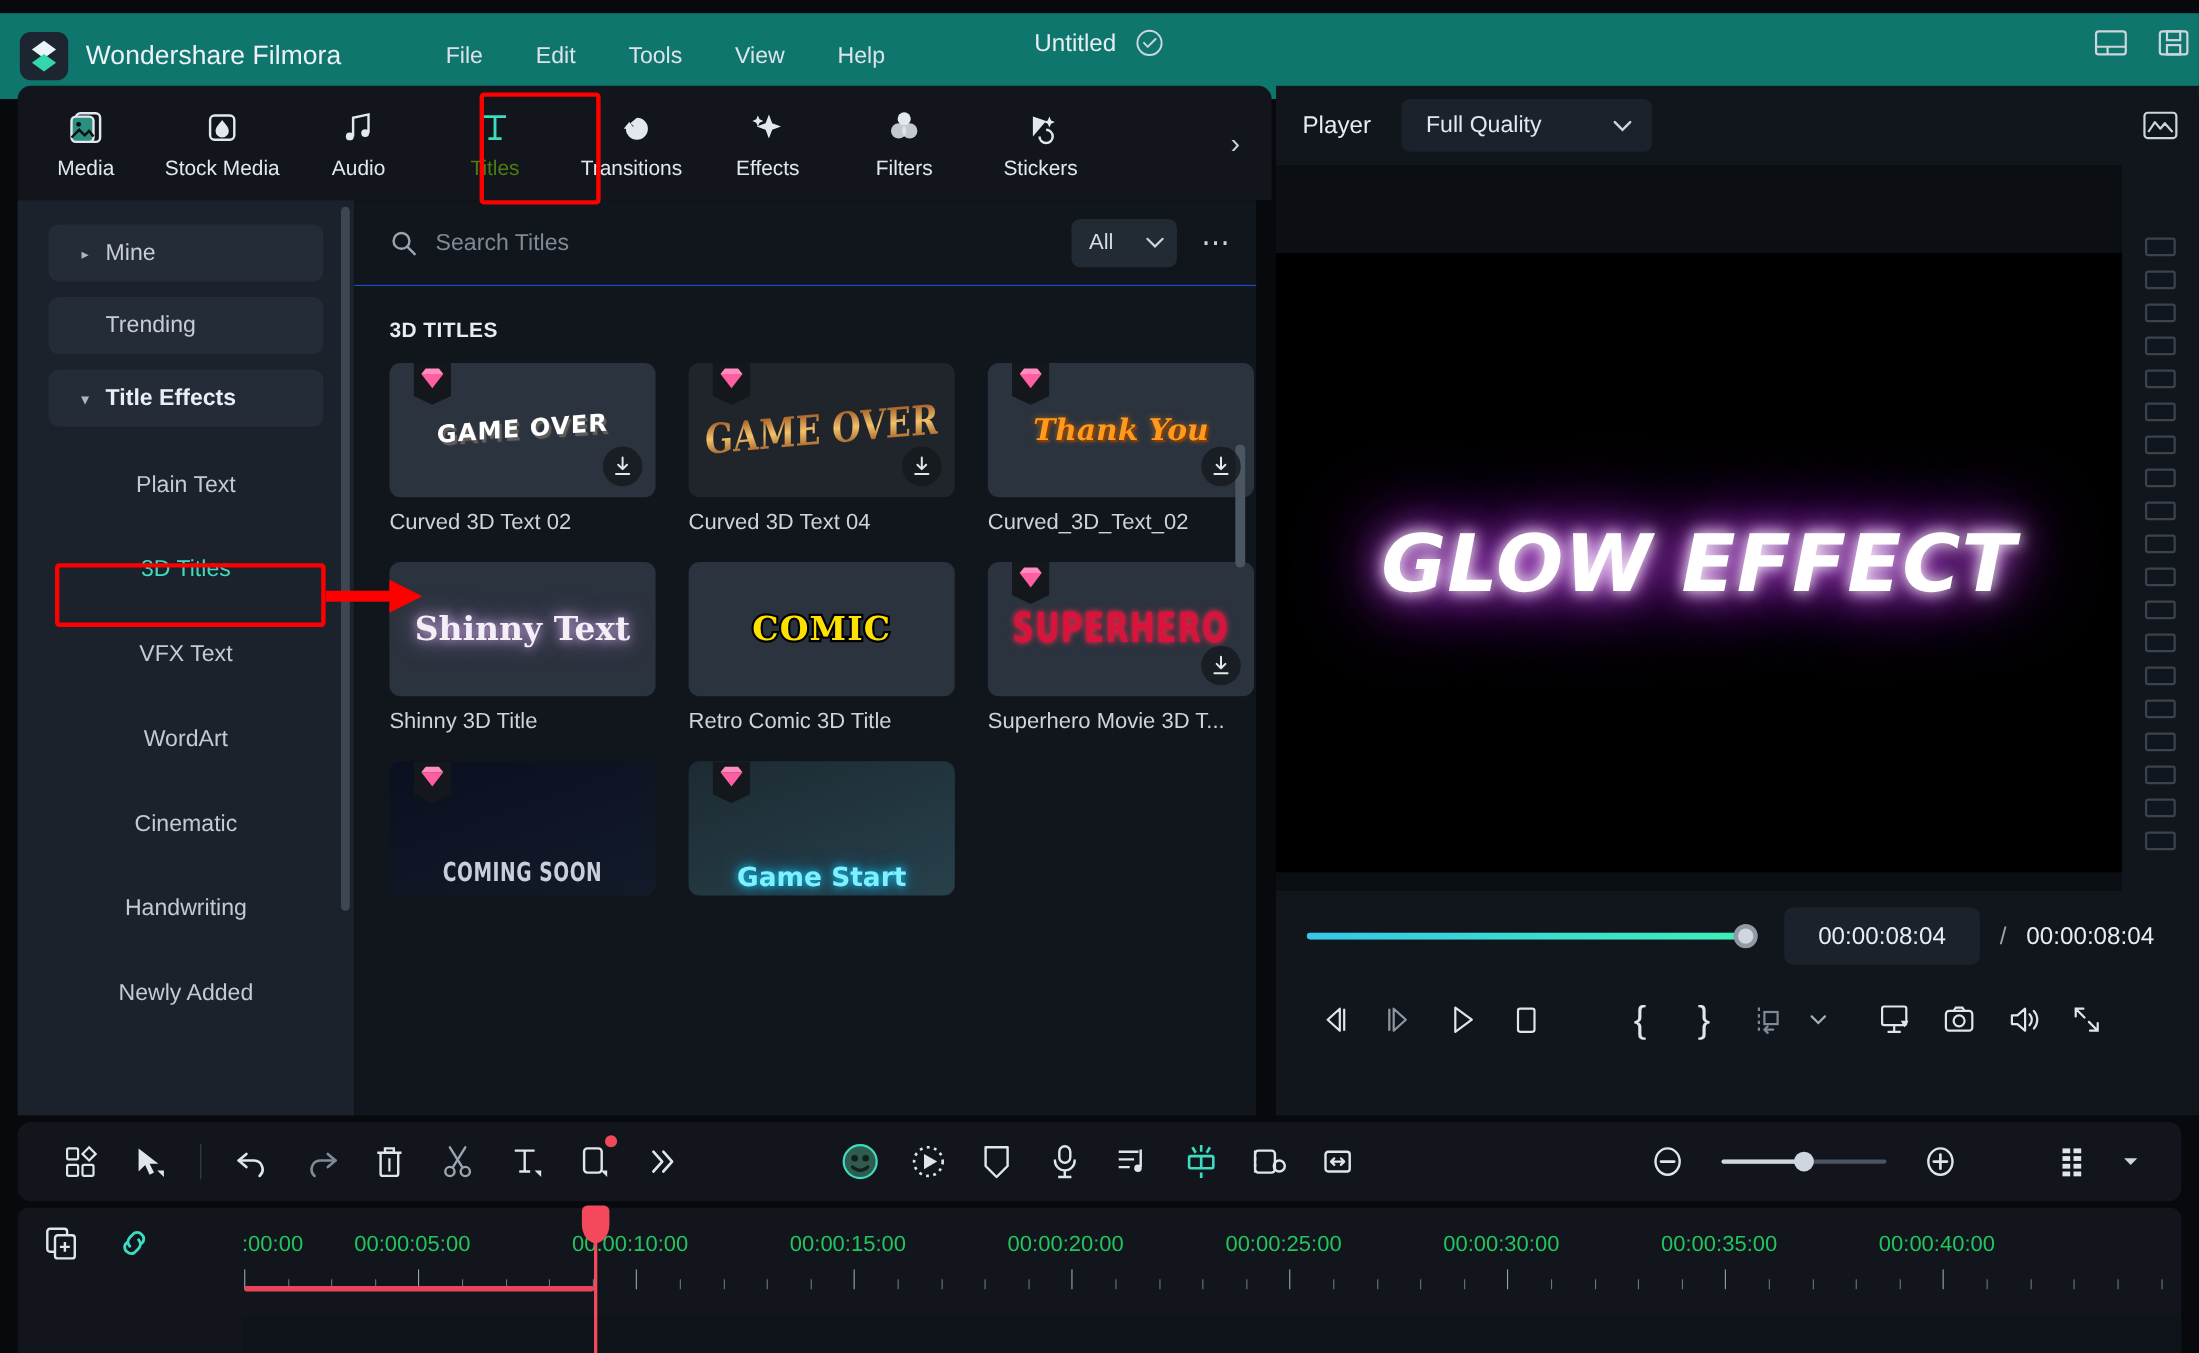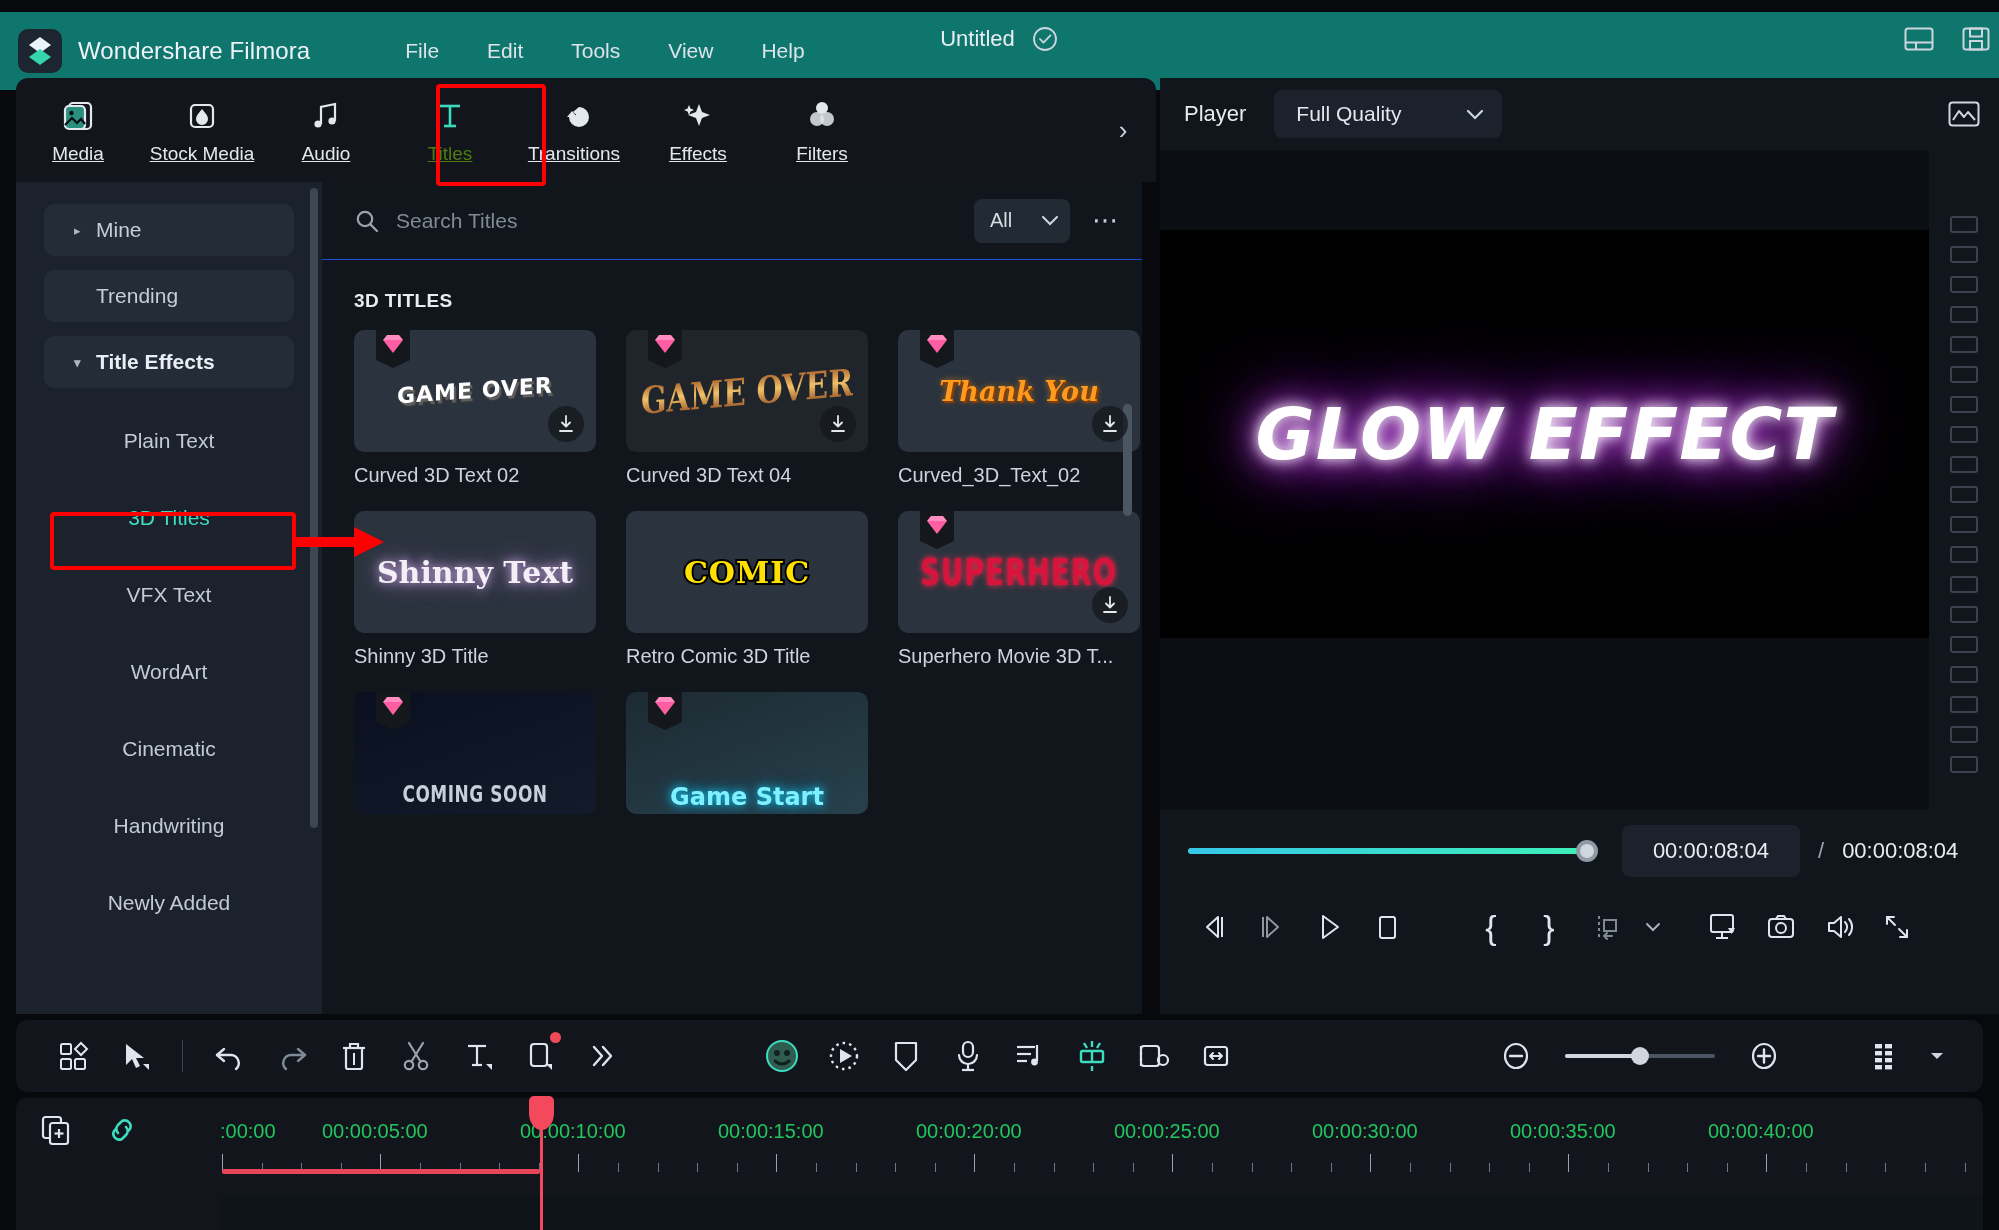--- a/index.html
+++ b/index.html
@@ -38,21 +38,21 @@
 
   
   .modbar {
     position: absolute; left: 16px; top: 78px; width: 1140px; height: 104px;
     background: #12161c; border-radius: 12px 12px 0 0;
     display: flex; align-items: center;
   }
   .mod {
     width: 124px; height: 100px; display: flex; flex-direction: column;
     align-items: center; justify-content: center; gap: 7px;
-    font-size: 19px; color: #e3e8ee; position: relative; text-decoration: underline;
+    font-size: 19px; color: #e3e8ee; position: relative;
   }
   .mod .glyph { height: 40px; display: flex; align-items: center; justify-content: center; }
   .mod.active { color: #4d7c0f; }
   .mod-arrow {
     margin-left: auto; margin-right: 16px; font-size: 26px; color: #c9d1da;
     width: 34px; text-align: center;
   }
   .hl-box {
     position: absolute; border: 4px solid #ff0000; border-radius: 4px;
     pointer-events: none; z-index: 40;
@@ -167,21 +167,21 @@
     margin-left: 28px; width: 228px; height: 48px; background: #1b222b; border-radius: 8px;
     display: flex; align-items: center; justify-content: space-between; padding: 0 18px 0 22px;
     font-size: 21px; color: #e2e8ef;
   }
   .player-head-right { margin-left: auto; }
   .stage {
     position: absolute; left: 0; top: 72px; width: 769px; height: 660px;
     background: #0b0e13; display: flex; align-items: center; justify-content: center;
   }
   .video {
-    position: absolute; left: 0; top: 80px; width: 769px; height: 408px;
+    position: absolute; left: 0; top: 80px; width: 769px; height: 563px;
     background: #000; display: flex; align-items: center; justify-content: center;
   }
   .glow-text {
     font-family: "DejaVu Sans", sans-serif; font-weight: bold; font-style: italic;
     font-size: 72px; color: #fff; letter-spacing: 1px; white-space: nowrap;
     text-shadow: 0 0 14px #ffffff, 0 0 30px #e06fff, 0 0 60px #b42fe8, 0 0 90px #8a16c8;
   }
   .ruler-right {
     position: absolute; right: 0; top: 72px; width: 70px; height: 660px;
     display: flex; flex-direction: column; align-items: center; gap: 13px; padding-top: 66px;
@@ -363,20 +363,30 @@
       <span class="glyph">
         <svg width="36" height="36" viewBox="0 0 36 36">
           <circle cx="18" cy="10" r="6" fill="#e3e8ee"></circle>
           <circle cx="13" cy="21" r="7" fill="#e3e8ee" opacity=".85"></circle>
           <circle cx="23" cy="21" r="7" fill="#e3e8ee" opacity=".85"></circle>
         </svg>
       </span>
       <span>Filters</span>
     </div>
 
+    <div class="mod">
+      <span class="glyph">
+        <svg width="36" height="36" viewBox="0 0 36 36">
+          <path d="M11 8 l12 4 -12 14z" fill="#e3e8ee"></path>
+          <path d="M26 8 l1.5 3.5 L31 13 l-3.5 1.5 L26 18 l-1.5-3.5 L21 13 l3.5-1.5z" fill="#e3e8ee"></path>
+          <path d="M23 20 a6 6 0 1 1 -6 6" fill="none" stroke="#e3e8ee" stroke-width="2.2"></path>
+        </svg>
+      </span>
+      <span>Stickers</span>
+    </div>
 
     <div class="mod-arrow">›</div>
   </div>
 
   <div class="hl-box" style="left:436px; top:84px; width:110px; height:102px;"></div>
 
   <div class="catpanel">
     <div class="cat-scroll">
 
       <div class="cat-pill">

